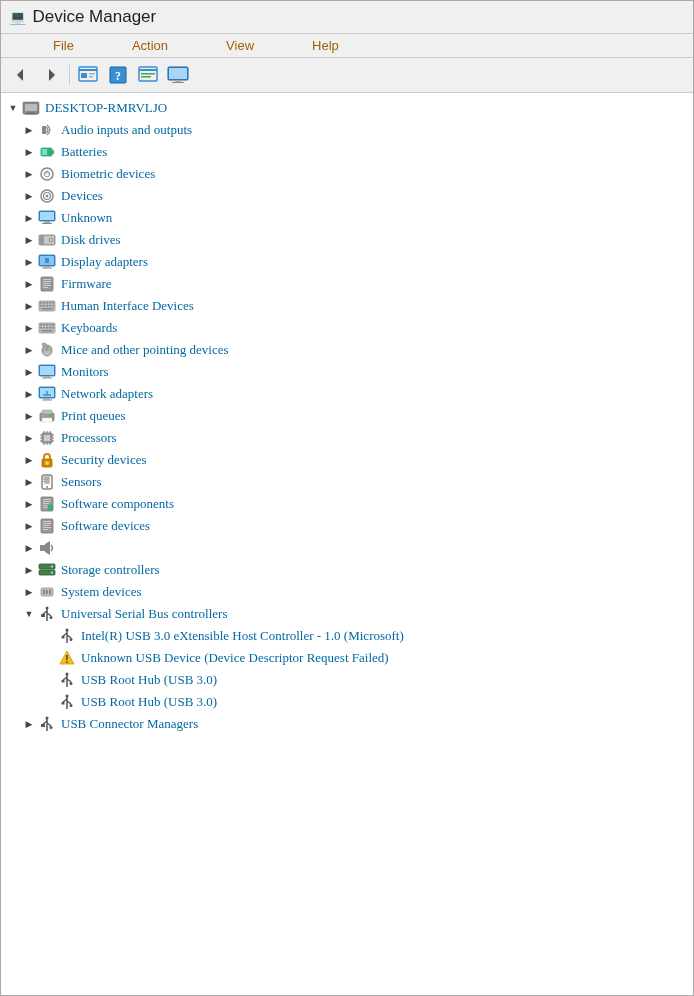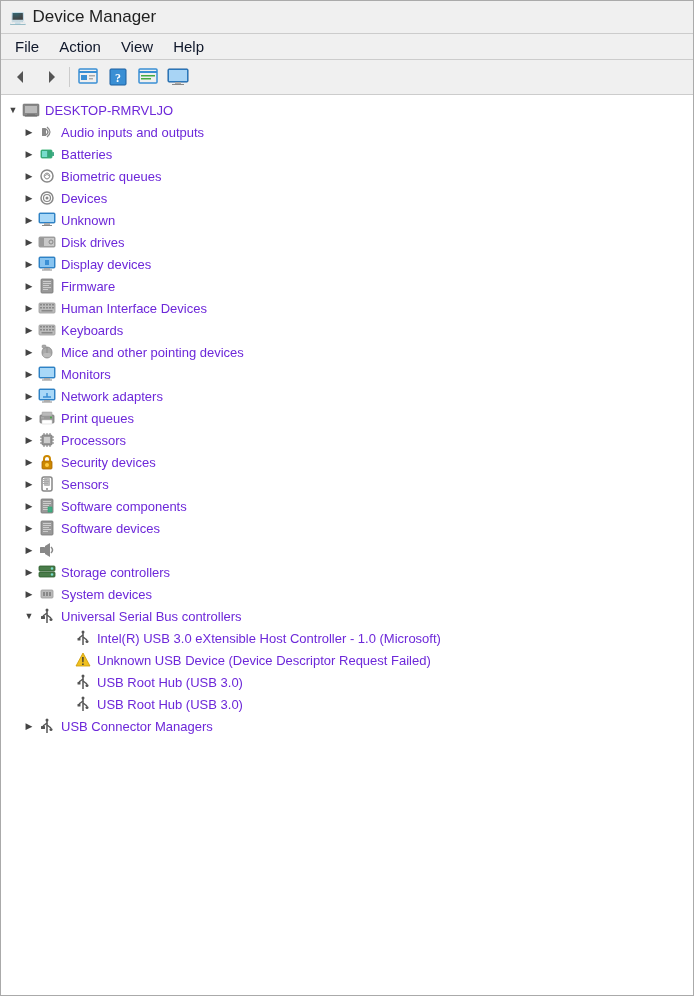--- a/index.html
+++ b/index.html
@@ -30,23 +30,24 @@
     .menu-bar {
       display: flex;
       gap: 4px;
       padding: 2px 6px;
       border-bottom: 1px solid #ccc;
       background: #f0f0f0;
     }
     .menu-item {
       padding: 2px 8px;
       cursor: pointer;
-      font-size: 15px;
-      color: #0f172a;
+      font-size: 13px;
+      color: #a16207;
       border-radius: 2px;
+      margin-left: 38px;
     }
     .toolbar {
       display: flex;
       align-items: center;
       gap: 2px;
       padding: 4px 6px;
       border-bottom: 1px solid #ccc;
       background: #f0f0f0;
     }
     .toolbar-btn {
@@ -96,23 +97,23 @@
     .item-icon {
       width: 20px;
       height: 16px;
       display: flex;
       align-items: center;
       justify-content: center;
       margin-right: 4px;
       flex-shrink: 0;
       font-size: 13px;
     }
-    .item-label { font-size: 13px; color: #6d28d9; }
+    .item-label { font-size: 13px; color: #0369a1; font-family: Liberation Serif, serif; }
     .indent-1 { padding-left: 20px; }
-    .indent-2 { padding-left: 56px; }
+    .indent-2 { padding-left: 40px; }
   </style>
 </head>
 <body>
 
 <div class="window">
 
   <div class="title-bar">
     <span style="font-size:14px;">💻</span>
     <span class="title-bar-text">Device Manager</span>
   </div>
@@ -211,21 +212,21 @@
 
     <div class="tree-item indent-1">
       <span class="chevron">▶</span>
       <span class="item-icon">
         <svg width="16" height="16" viewBox="0 0 16 16">
           <circle cx="8" cy="8" r="6" fill="none" stroke="#888" stroke-width="1.5"></circle>
           <path d="M5 8 Q6 5 8 5 Q10 5 11 8 Q10 11 8 11 Q6 11 5 8" fill="none" stroke="#888" stroke-width="1"></path>
           <path d="M6 8 Q7 6.5 8 6.5 Q9 6.5 10 8" fill="none" stroke="#888" stroke-width="0.8"></path>
         </svg>
       </span>
-      <span class="item-label">Biometric queues</span>
+      <span class="item-label">Biometric devices</span>
     </div>
 
     <div class="tree-item indent-1">
       <span class="chevron">▶</span>
       <span class="item-icon">
         <svg width="16" height="16" viewBox="0 0 16 16">
           <circle cx="8" cy="8" r="6" fill="none" stroke="#888" stroke-width="1.5"></circle>
           <circle cx="8" cy="8" r="3.5" fill="none" stroke="#888" stroke-width="1.2"></circle>
           <circle cx="8" cy="8" r="1.5" fill="#888"></circle>
         </svg>
@@ -263,21 +264,21 @@
       <span class="chevron">▶</span>
       <span class="item-icon">
         <svg width="18" height="16" viewBox="0 0 18 16">
           <rect x="1" y="1" width="16" height="11" rx="1" fill="#3a8fd4" stroke="#1a6fb4" stroke-width="0.8"></rect>
           <rect x="2" y="2" width="14" height="9" fill="#88c4f0"></rect>
           <rect x="6" y="12" width="6" height="1.5" fill="#aaa"></rect>
           <rect x="4" y="13.5" width="10" height="1" fill="#888"></rect>
           <rect x="7" y="4" width="4" height="5" fill="#3a8fd4"></rect>
         </svg>
       </span>
-      <span class="item-label">Display devices</span>
+      <span class="item-label">Display adapters</span>
     </div>
 
     <div class="tree-item indent-1">
       <span class="chevron">▶</span>
       <span class="item-icon">
         <svg width="16" height="16" viewBox="0 0 16 16">
           <rect x="2" y="1" width="12" height="14" rx="1" fill="#999" stroke="#777" stroke-width="0.8"></rect>
           <rect x="4" y="3" width="8" height="1" fill="#ccc"></rect>
           <rect x="4" y="5" width="8" height="1" fill="#ccc"></rect>
           <rect x="4" y="7" width="6" height="1" fill="#ccc"></rect>

